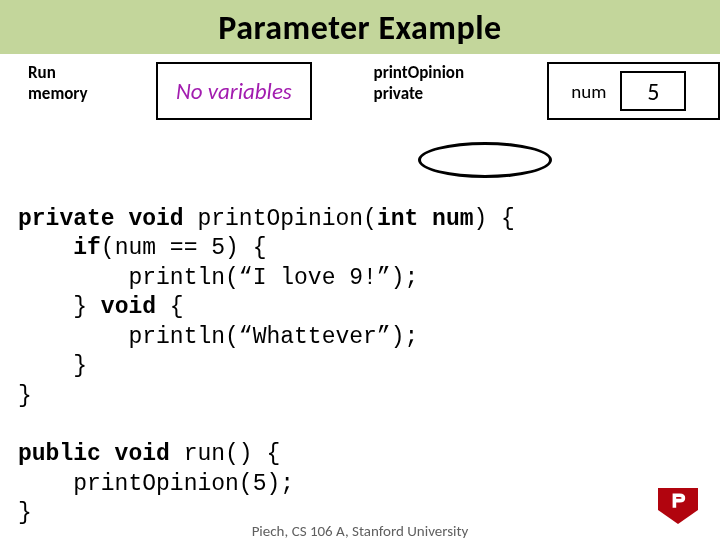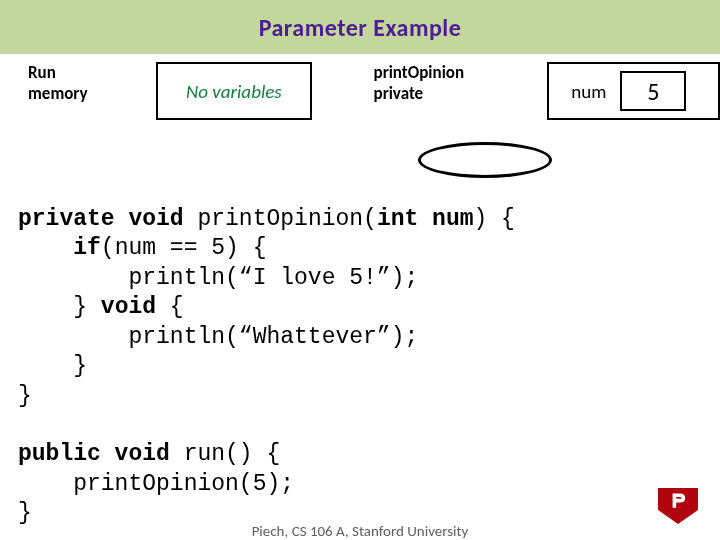--- a/index.html
+++ b/index.html
@@ -13,23 +13,23 @@
   }
   .title-bar {
     background: #c3d69b;
     width: 100%;
     height: 54px;
     display: flex;
     align-items: center;
     justify-content: center;
   }
   .title-text {
-    font-size: 24px;
+    font-size: 34px;
     font-weight: 700;
-    color: #4c1d95;
+    color: #000000;
     letter-spacing: 0.5px;
     text-align: center;
   }
   .mem-row {
     display: flex;
     gap: 56px;
     margin-top: 8px;
     margin-left: 22px;
     align-items: flex-start;
   }
@@ -44,22 +44,22 @@
   .mem-box {
     border: 2.5px solid #000;
     width: 176px;
     height: 58px;
     display: flex;
     align-items: center;
     justify-content: center;
   }
   .no-vars {
     font-style: italic;
-    font-size: 19px;
-    color: #15803d;
+    font-size: 23px;
+    color: #a21caf;
   }
   .mem-box-right {
     border: 2.5px solid #000;
     width: 194px;
     height: 58px;
     display: flex;
     align-items: center;
     padding-left: 22px;
   }
   .var-label {
@@ -136,21 +136,21 @@
         <span>5</span>
       </div>
     </div>
   </div>
 </div>
 
 <div class="code">
 <div class="oval"></div>
 <span class="kw">private void</span><span> print</span><span>Opinion(</span><span class="kw">int num</span><span>) {</span>
 <span class="kw">    if</span><span>(num == 5) {</span>
-<span>        println(“I love 5!”);</span>
+<span>        println(“I love 9!”);</span>
 <span>    } </span><span class="kw">void</span><span> {</span>
 <span>        println(“Whattever”);</span>
 <span>    }</span>
 <span>}</span>
 <span></span>
 <span class="kw">public void</span><span> run() {</span>
 <span>    print</span><span>Opinion(5);</span>
 <span>}</span>
 </div>
 

